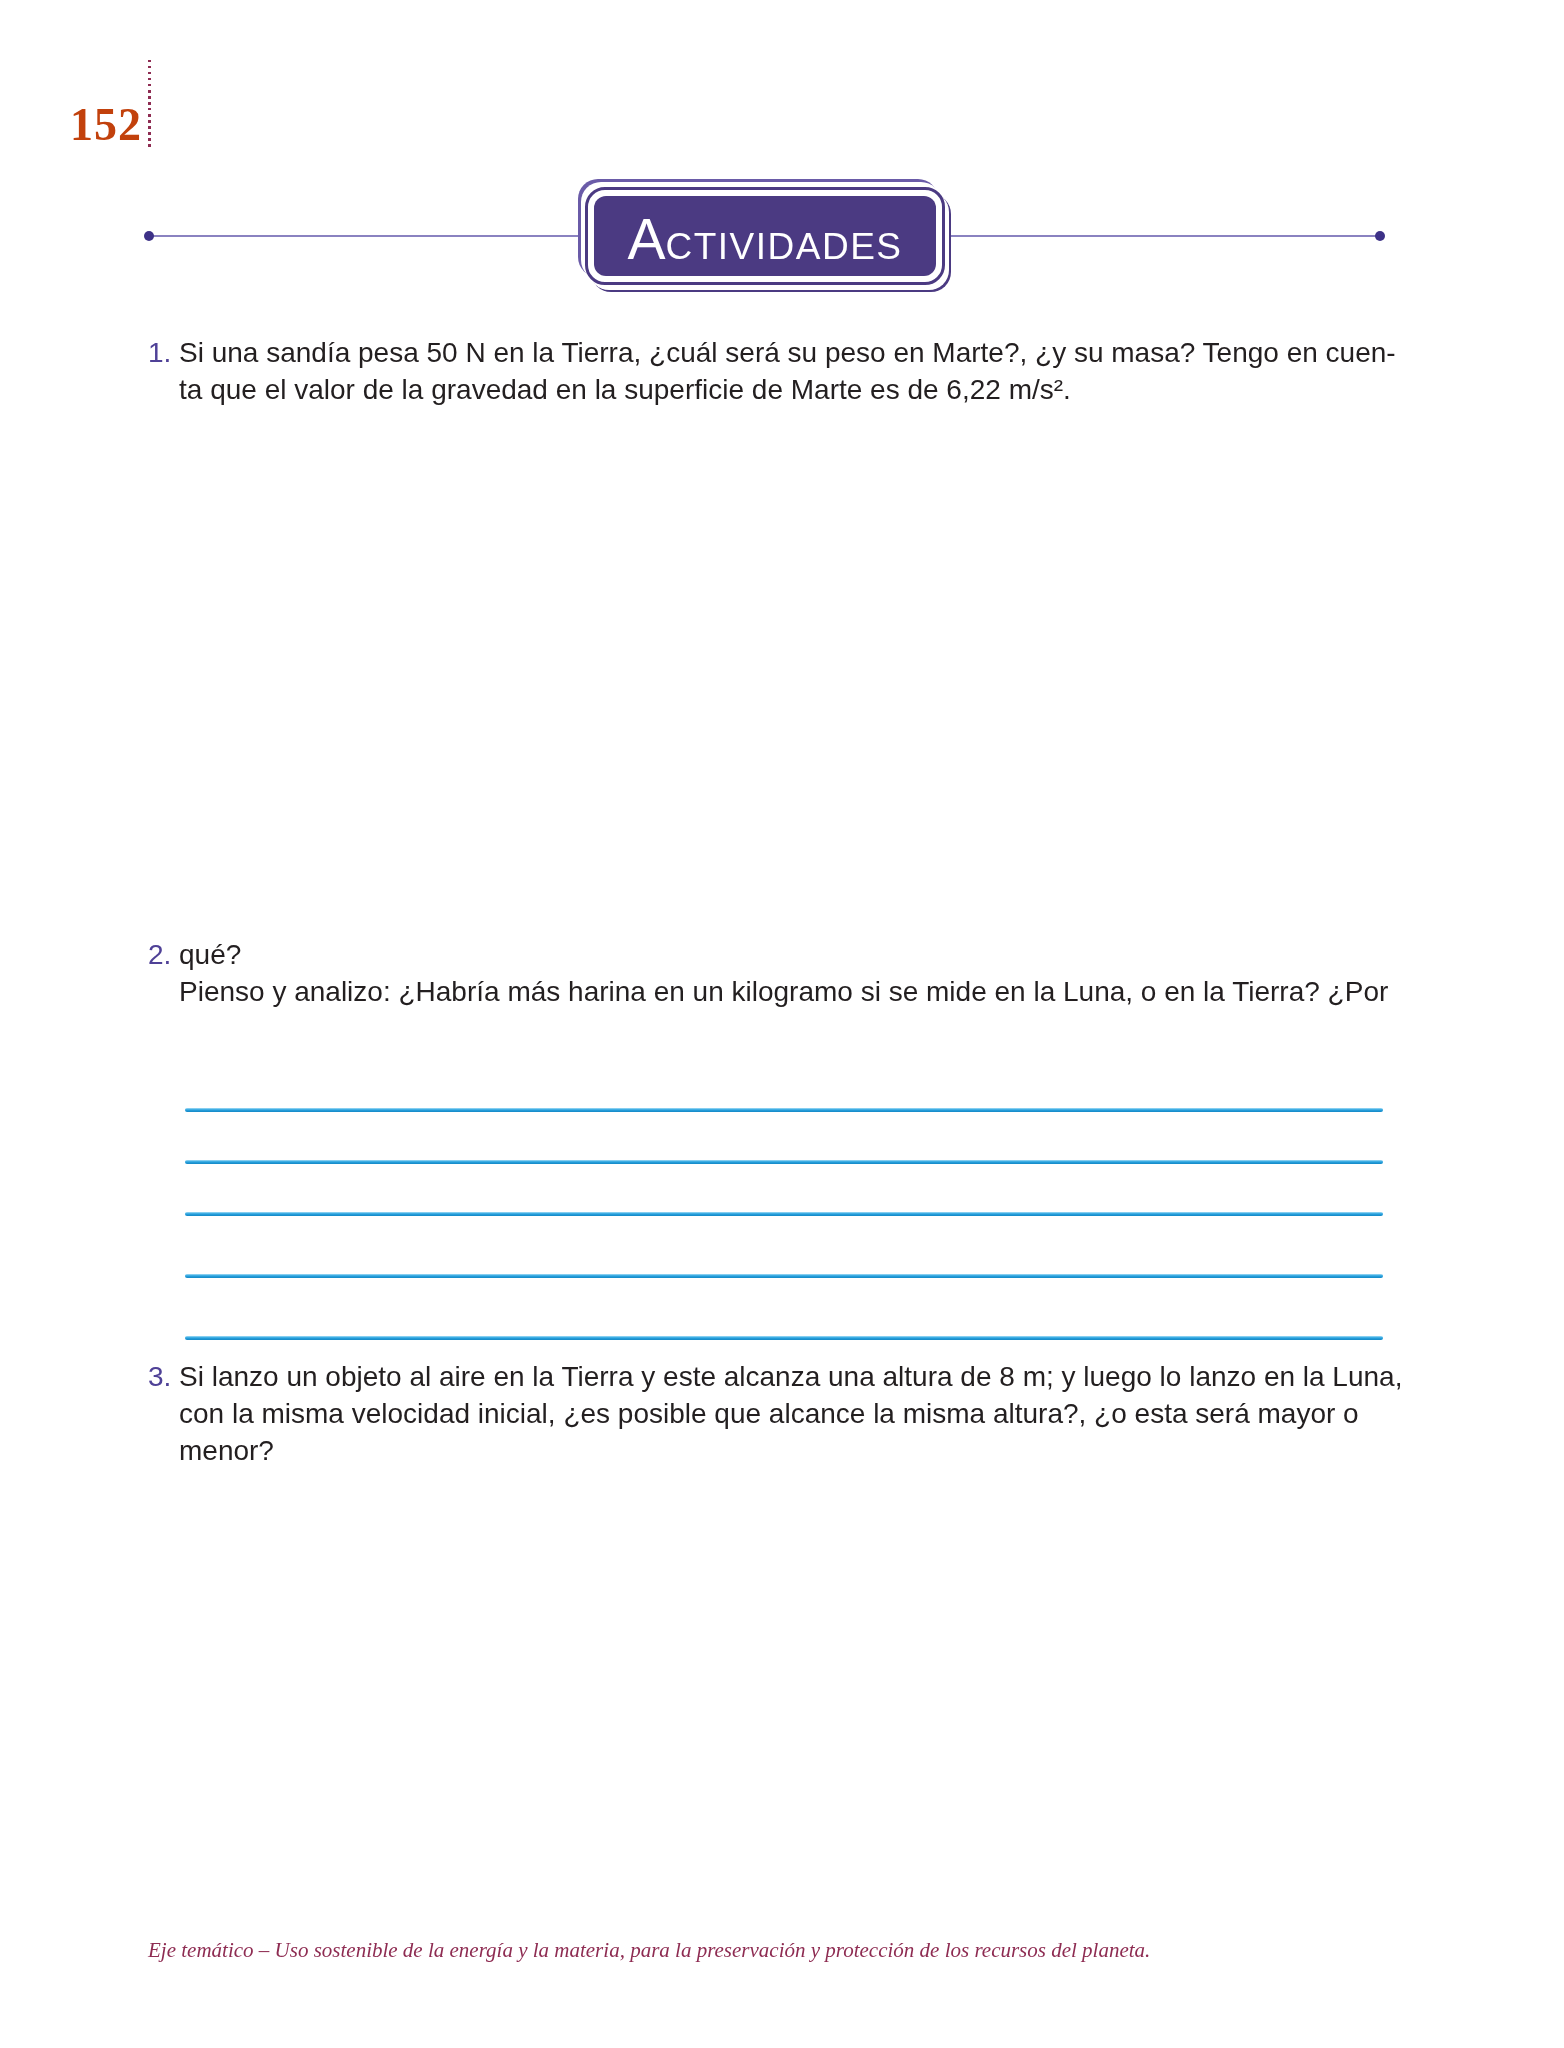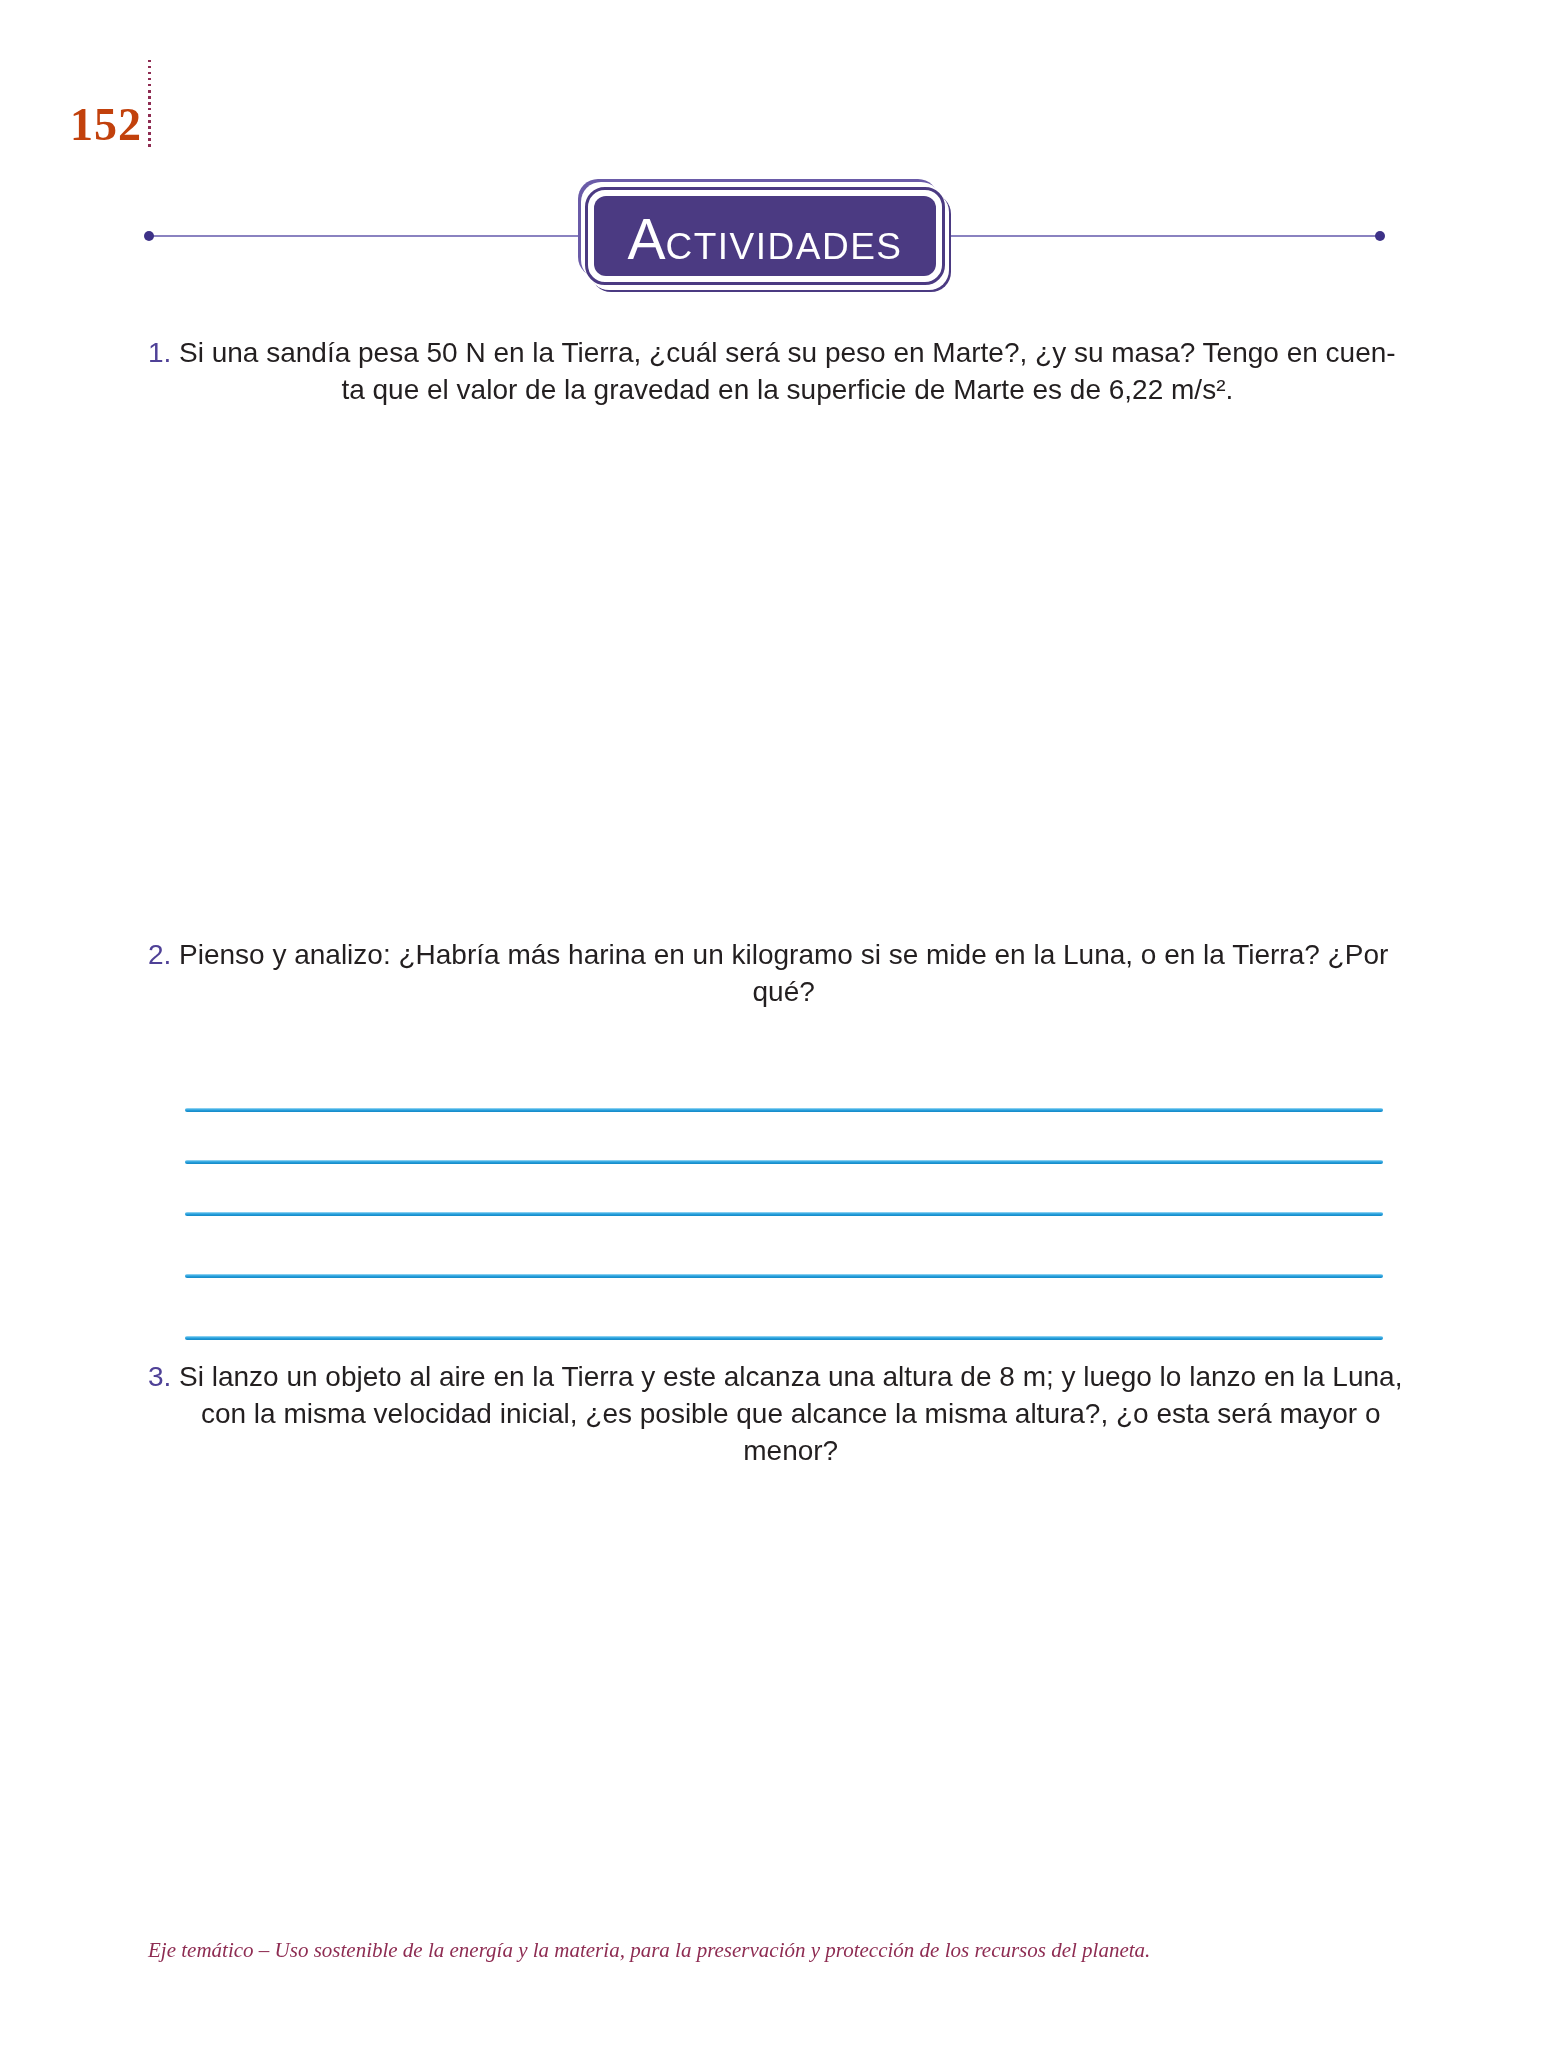--- a/index.html
+++ b/index.html
@@ -67,21 +67,21 @@
 
   
   .question {
     position:absolute; left:148px;
     display:flex; align-items:flex-start;
     font-size:28px; line-height:37px;
   }
   .q-num {
     flex:0 0 31px; color:#4f4197; font-weight:400;
   }
-  .q-lines .q-line { white-space:nowrap;text-align:center; }
+  .q-lines .q-line { white-space:nowrap; }
   .q1 { top:334px; }
   .q2 { top:936px; }
   .q3 { top:1358px; }
 
   
   .answer-lines {
     position:absolute; left:185px; top:1108px;
     width:1198px; height:236px;
   }
   .answer-line {
@@ -120,22 +120,22 @@
     <span class="q-num">1.</span>
     <span class="q-lines">
       <div class="q-line">Si una sandía pesa 50 N en la Tierra, ¿cuál será su peso en Marte?, ¿y su masa? Tengo en cuen-</div>
       <div class="q-line">ta que el valor de la gravedad en la superficie de Marte es de 6,22 m/s².</div>
     </span>
   </div>
 
   <div class="question q2">
     <span class="q-num">2.</span>
     <span class="q-lines">
+      <div class="q-line">qué?</div>
       <div class="q-line">Pienso y analizo: ¿Habría más harina en un kilogramo si se mide en la Luna, o en la Tierra? ¿Por</div>
-      <div class="q-line">qué?</div>
     </span>
   </div>
 
   <div class="answer-lines">
       <div class="answer-line" style="top: 0px;"></div>
       <div class="answer-line" style="top: 52px;"></div>
       <div class="answer-line" style="top: 104px;"></div>
       <div class="answer-line" style="top: 166px;"></div>
       <div class="answer-line" style="top: 228px;"></div>
     </div>

